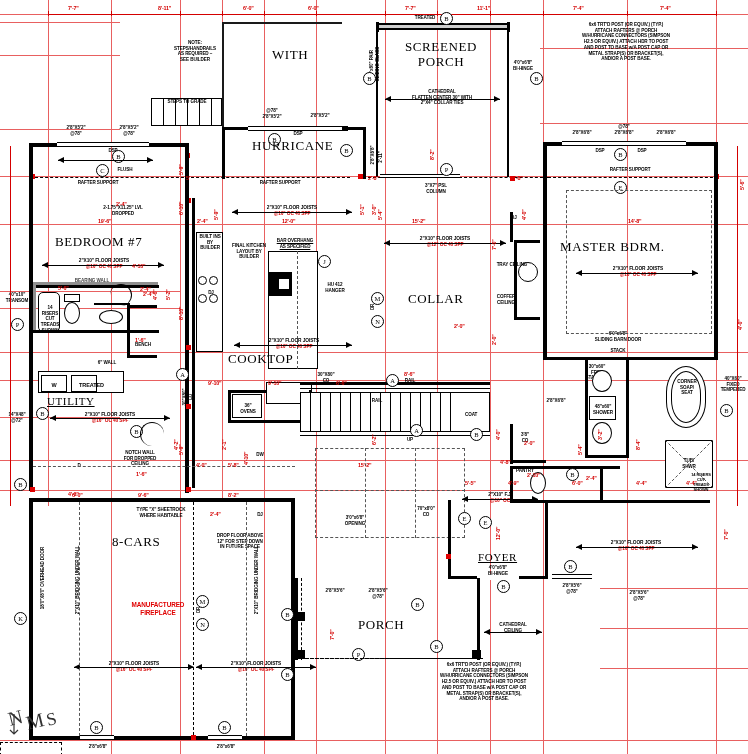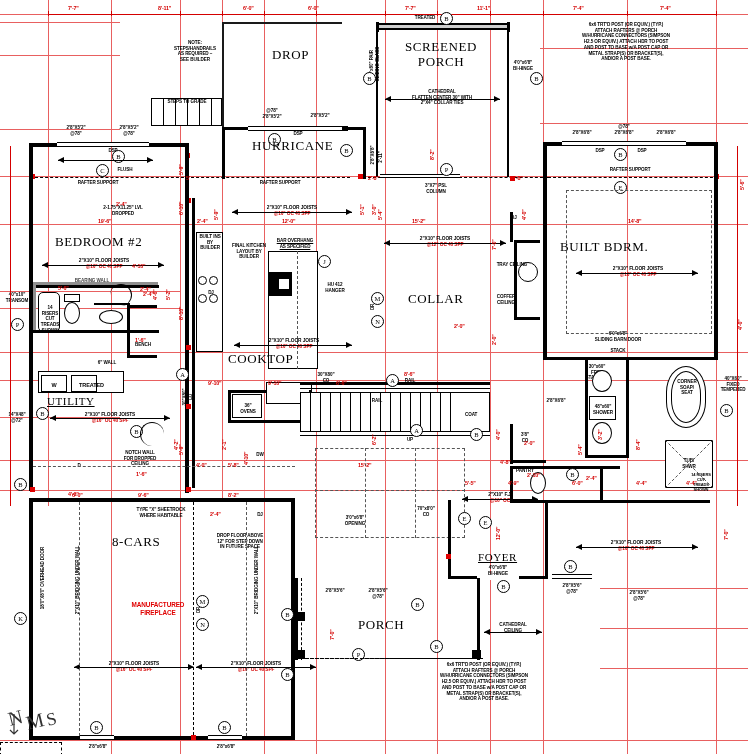--- a/index.html
+++ b/index.html
@@ -289,21 +289,21 @@
   <div class="wall" style="left:376px; top:22px; width:2px; height:155px;"></div>
   <div class="wall" style="left:507px; top:22px; width:2px; height:155px;"></div>
 
   <div class="note v" style="left:369px; top:82px; width:36px;">60"x80" PAIR
 SLIDING GLASS</div>
   <div class="note" style="left:505px; top:60px; width:36px;">4'0"x6'8"
 BI-HINGE</div>
   <div class="bubble" style="left:363px; top:72px;">B</div>
   <div class="bubble" style="left:530px; top:72px;">B</div>
 
-  <div class="room-name" style="left:272px; top:48px;">DROP</div>
+  <div class="room-name" style="left:272px; top:48px;">WITH</div>
   <div class="room-name" style="left:405px; top:40px; text-align:center; line-height:1.15;">SCREENED<br>PORCH</div>
 
   <div class="note" style="left:155px; top:40px; width:80px;">NOTE:
 STEPS/HANDRAILS
 AS REQUIRED –
 SEE BUILDER</div>
 
   <div class="fixture" style="left:151px; top:98px; width:71px; height:28px;"></div>
   <div class="stair-tread" style="left:163px; top:98px; height:28px;"></div>
   <div class="stair-tread" style="left:175px; top:98px; height:28px;"></div>
@@ -365,21 +365,21 @@
 
   <div class="win" style="left:57px; top:142px; width:92px; height:5px;"></div>
   <div class="win-tag" style="left:54px; top:125px; width:44px;">2'8"X5'2"<br>@78"</div>
   <div class="win-tag" style="left:107px; top:125px; width:44px;">2'8"X5'2"<br>@78"</div>
   <div class="note" style="left:105px; top:148px; width:16px;">DSP</div>
   <div class="bubble" style="left:112px; top:150px;">B</div>
   <div class="bubble" style="left:96px; top:164px;">C</div>
   <div class="note" style="left:112px; top:167px; width:26px;">FLUSH</div>
   <div class="arrowline" style="left:58px; top:160px; width:95px;"></div>
 
-  <div class="room-name" style="left:55px; top:235px;">BEDROOM #2</div>
+  <div class="room-name" style="left:55px; top:235px;">BEDROOM #7</div>
   <div class="joist" style="left:50px; top:258px; width:108px;">2"X10" FLOOR JOISTS<br><span class="oc">@16" OC 40 SPF</span></div>
   <div class="arrowline" style="left:42px; top:265px; width:122px;"></div>
 
   <div class="note left" style="left:80px; top:205px; width:86px; text-align:center;">2-1.75"X11.25" LVL
 DROPPED</div>
 
   <div class="wall-gray" style="left:33px; top:282px; width:125px; height:3px;"></div>
   <div class="note" style="left:62px; top:278px; width:60px; color:#444;">BEARING WALL</div>
 
   <div class="wall" style="left:33px; top:285px; width:126px; height:3px;"></div>
@@ -531,21 +531,21 @@
   <div class="wall" style="left:714px; top:142px; width:4px; height:218px;"></div>
   <div class="win" style="left:562px; top:141px; width:124px; height:5px;"></div>
   <div class="win-tag" style="left:562px; top:130px; width:40px;">2'8"X6'8"</div>
   <div class="win-tag" style="left:604px; top:124px; width:40px;">@78"<br>2'8"X6'8"</div>
   <div class="win-tag" style="left:646px; top:130px; width:40px;">2'8"X6'8"</div>
   <div class="note" style="left:592px; top:148px; width:16px;">DSP</div>
   <div class="note" style="left:634px; top:148px; width:16px;">DSP</div>
   <div class="bubble" style="left:614px; top:148px;">B</div>
   <div class="bubble" style="left:614px; top:181px;">E</div>
 
-  <div class="room-name" style="left:560px; top:240px;">BUILT BDRM.</div>
+  <div class="room-name" style="left:560px; top:240px;">MASTER BDRM.</div>
   <div class="joist" style="left:584px; top:266px; width:108px;">2"X10" FLOOR JOISTS<br><span class="oc">@16" OC 40 SPF</span></div>
   <div class="arrowline" style="left:576px; top:273px; width:122px;"></div>
   <div class="hidden-box" style="left:566px; top:190px; width:146px; height:144px;"></div>
   <div class="note" style="left:588px; top:331px; width:60px;">6'0"x6'8"
 SLIDING BARN DOOR</div>
 
   <div class="note left" style="left:511px; top:215px; width:28px; text-align:left;">DJ</div>
   <div class="wall" style="left:510px; top:212px; width:3px; height:30px;"></div>
 
   <div class="wall" style="left:543px; top:357px; width:175px; height:3px;"></div>

